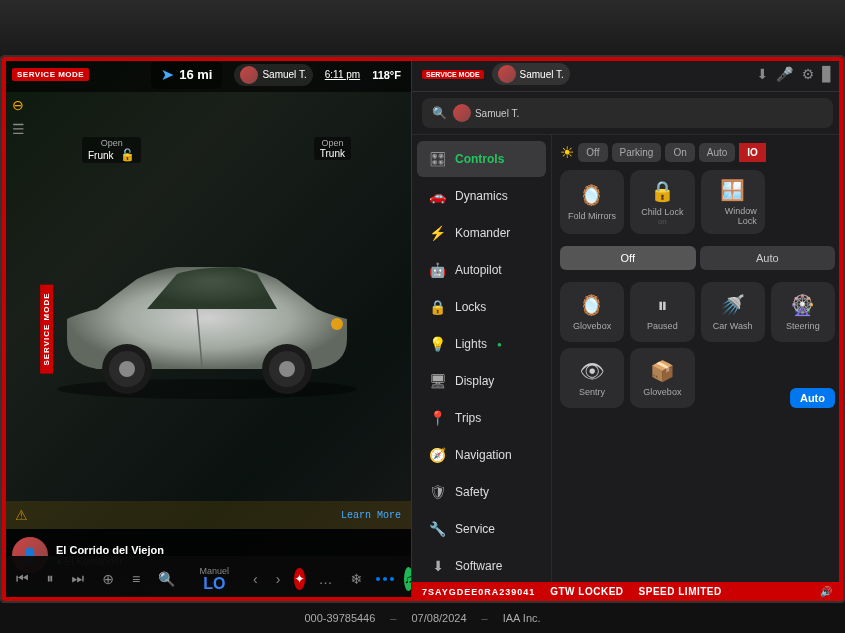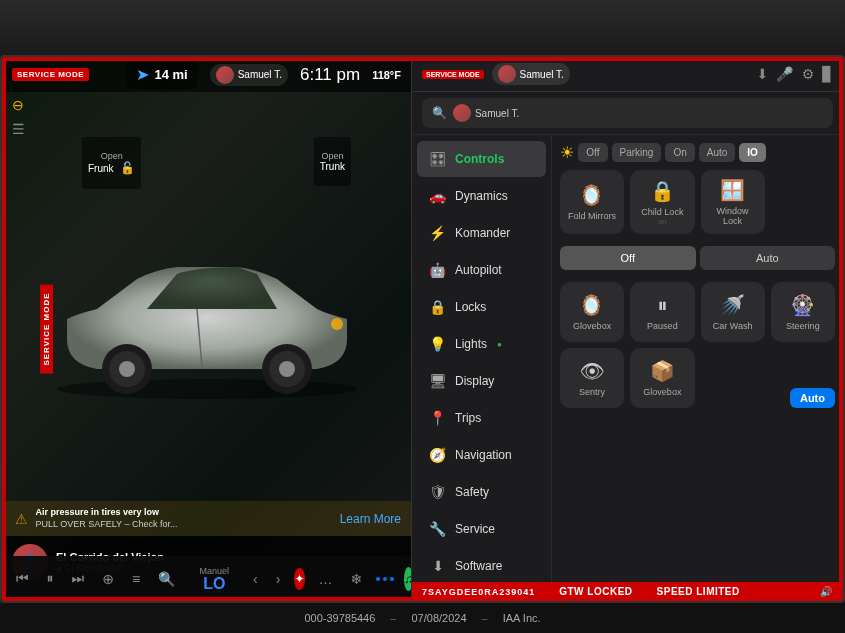--- a/index.html
+++ b/index.html
@@ -110,21 +110,21 @@
       justify-content: center;
     }
 
     
     .trunk-label {
       position: absolute;
       color: #fff;
       font-size: 10px;
       text-align: center;
       background: rgba(0,0,0,0.5);
-      padding: 14px 6px;
+      padding: 1px 6px;
       border-radius: 3px;
     }
 
     .trunk-label .open-text {
       color: #aaa;
       font-size: 9px;
       display: block;
     }
 
     .frunk-label {
@@ -182,22 +182,23 @@
       line-height: 1.3;
     }
 
     .warning-text strong {
       color: #fff;
       display: block;
     }
 
     .learn-more {
       color: #4af;
-      font-size: 12px;
+      font-size: 10px;
       margin-left: auto;
+      font-family: Liberation Mono, monospace;
     }
 
     
     .music-player {
       background: rgba(0,0,0,0.8);
       padding: 8px 10px;
       display: flex;
       align-items: center;
       gap: 8px;
     }
@@ -416,21 +417,21 @@
 
     .ctrl-card-icon {
       font-size: 20px;
       color: #ccc;
       margin-bottom: 4px;
     }
 
     .ctrl-card-label {
       color: #aaa;
       font-size: 9px;
-      text-align: center;
+      text-align: right;
     }
 
     
     .toggle-row {
       display: flex;
       gap: 4px;
       margin: 6px 0;
     }
 
     .toggle-btn {
@@ -457,21 +458,21 @@
 
     
     .bottom-status {
       background: #cc0000;
       color: #fff;
       font-size: 10px;
       font-weight: bold;
       padding: 4px 10px;
       display: flex;
       align-items: center;
-      gap: 24px;
+      gap: 15px;
       letter-spacing: 0.5px;
     }
 
     .vin-text {
       font-size: 9px;
       letter-spacing: 1px;
     }
 
     
     .left-taskbar {
@@ -566,25 +567,25 @@
       border-radius: 5px;
       cursor: pointer;
     }
 
     .sun-icon {
       color: #ffcc00;
       font-size: 16px;
     }
 
     .io-btn {
-      background: #737373;
+      background: #b91c1c;
       color: #fff;
       font-size: 10px;
       padding: 4px 8px;
-      border-radius: 5px;
+      border-radius: 0;
       font-weight: bold;
     }
 
     
     .ctrl-sublabel {
       font-size: 8px;
       color: #555;
       text-align: center;
     }
 
@@ -620,21 +621,22 @@
     }
 
     .arrow-icon {
       color: #4af;
       font-size: 16px;
     }
 
     
     .time-display {
       color: #fff;
-      font-size: 17px;
+      font-size: 10px;
+      text-decoration: underline;
     }
 
     
     .tyre-icon {
       color: #ffaa00;
       font-size: 14px;
     }
 
     
     .left-top-icons {
@@ -658,21 +660,21 @@
 
     <div class="left-panel">
 
       <div class="service-mode-side">SERVICE MODE</div>
 
       <div class="left-status-bar">
         <div class="service-mode-badge">SERVICE MODE</div>
         <div class="status-items">
           <div class="nav-indicator">
             <span class="arrow-icon">➤</span>
-            <span class="miles-text">14 mi</span>
+            <span class="miles-text">16 mi</span>
           </div>
           <div class="user-badge">
             <div class="user-avatar-small"></div>
             <span class="user-name">Samuel T.</span>
           </div>
           <span class="time-display">6:11 pm</span>
           <span class="temp-badge">118°F</span>
         </div>
       </div>
 
@@ -723,24 +725,20 @@
           <circle cx="300" cy="105" r="6" fill="#ffaa00" opacity="0.8"></circle>
 
           <line x1="160" y1="90" x2="165" y2="148" stroke="#666" stroke-width="1.5"></line>
         </svg>
       </div>
 
       <div class="left-bottom">
 
         <div class="warning-bar">
           <span class="warning-icon">⚠</span>
-          <div class="warning-text">
-            <strong>Air pressure in tires very low</strong>
-            <span>PULL OVER SAFELY – Check for...</span>
-          </div>
           <span class="learn-more">Learn More</span>
         </div>
 
         <div class="music-player">
           <div class="music-avatar">
             <span>👤</span>
           </div>
           <div class="music-info">
             <div class="music-title">El Corrido del Viejon</div>
             <div class="music-artist">

